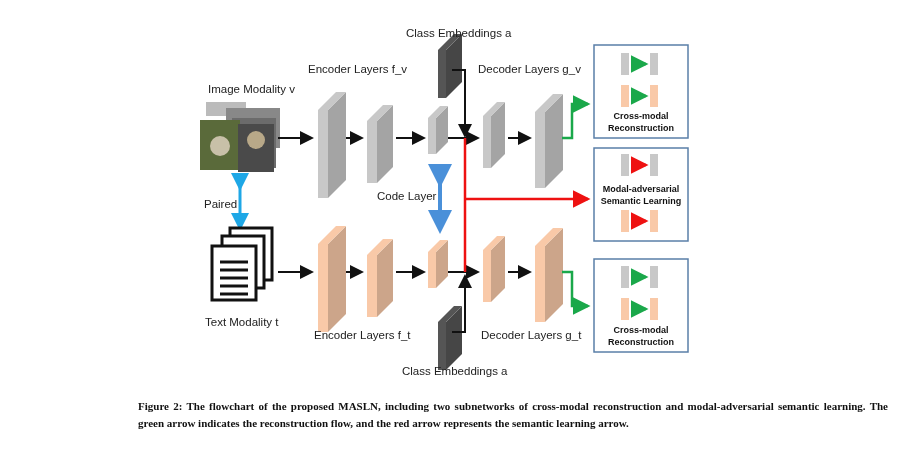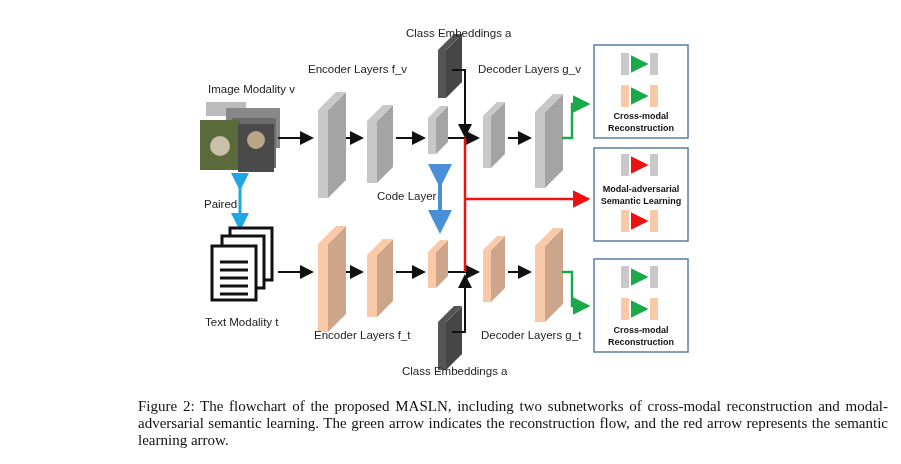--- a/index.html
+++ b/index.html
@@ -1,20 +1,20 @@
 <!DOCTYPE html>
 <html><head>
 <meta charset="utf-8">
 <style>
   html,body{margin:0;padding:0;background:#fff;}
   body{width:901px;height:464px;position:relative;overflow:hidden;font-family:"Liberation Sans",sans-serif;}
   svg{position:absolute;left:0;top:0;}
   .lbl{font-family:"Liberation Sans",sans-serif;font-size:11.5px;fill:#222;}
   .lblsm{font-family:"Liberation Sans",sans-serif;font-size:9px;font-weight:bold;fill:#111;}
-  .caption{position:absolute;left:138px;top:398px;width:750px;font-family:"Liberation Serif",serif;font-weight:normal;font-size:15px;line-height:17px;color:#111;text-align:justify;}
+  .caption{position:absolute;left:138px;top:398px;width:750px;font-family:"Liberation Serif",serif;font-weight:bold;font-size:11px;line-height:17px;color:#111;text-align:justify;}
 </style>
 </head>
 <body>
 
 <svg width="901" height="464">
   <defs>
     <marker id="ab" markerWidth="7" markerHeight="7" refX="6" refY="3.5" orient="auto">
         <path d="M0,0 L7,3.5 L0,7 z" fill="#111"></path>
       </marker>
     <marker id="ag" markerWidth="7" markerHeight="7" refX="6" refY="3.5" orient="auto">

